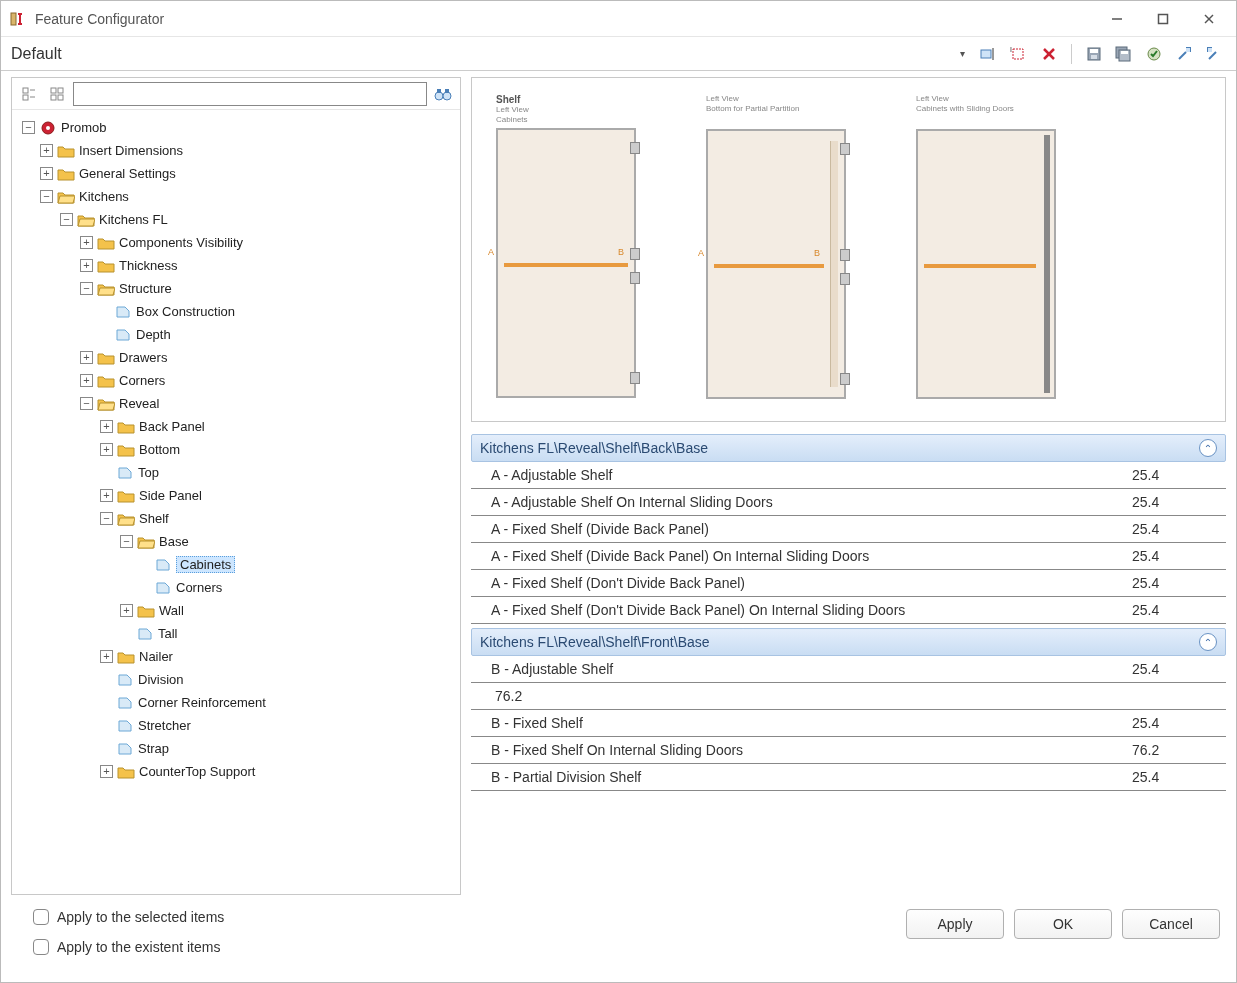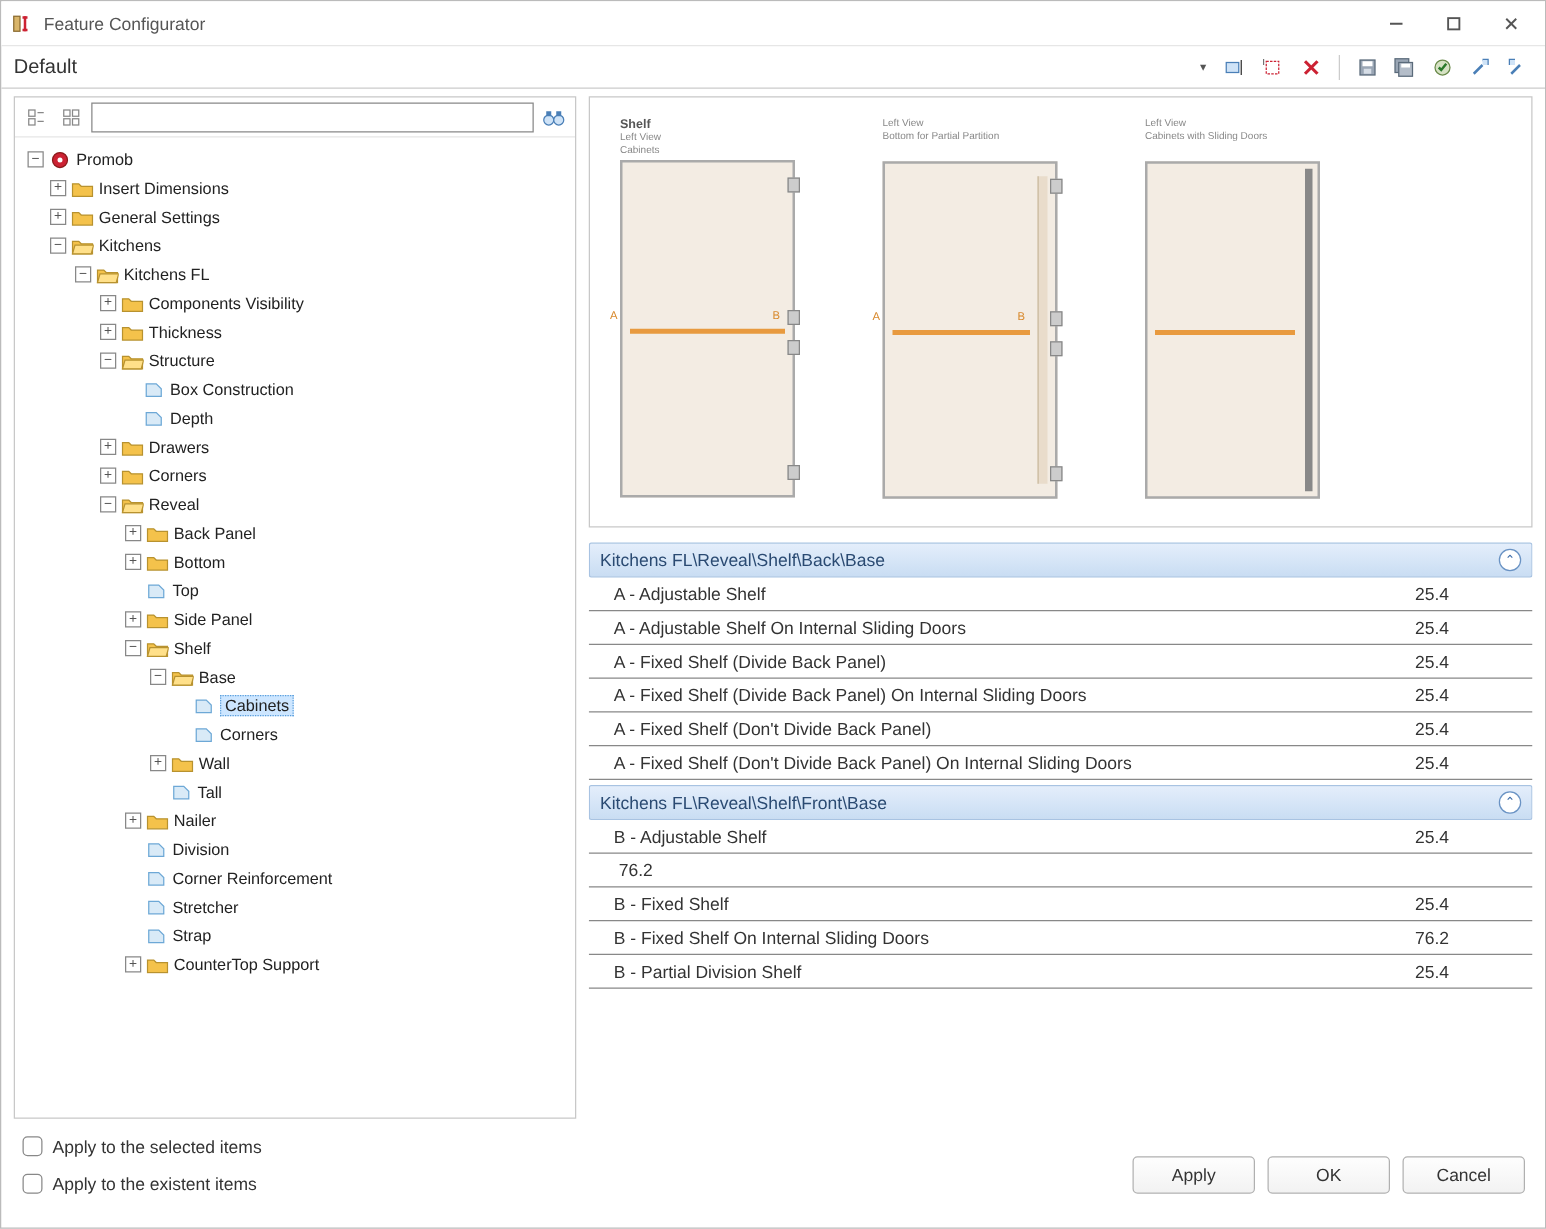--- a/index.html
+++ b/index.html
@@ -51,21 +51,21 @@
 
 .groups { flex: 1; overflow: auto; }
 .group-header { background: linear-gradient(#e4eefb, #c9ddf3); border: 1px solid #a8c3e2; height: 28px; display: flex; align-items: center; padding: 0 8px; color: #2a4a72; font-size: 14px; margin-top: 4px; border-radius: 2px; }
 .group-header .gh-label { flex: 1; }
 .collapse-btn { width: 18px; height: 18px; border: 1px solid #6a93c4; border-radius: 50%; display: inline-flex; align-items: center; justify-content: center; background: #fff; color: #3a6aa8; font-size: 10px; }
 .prop-row { display: flex; align-items: center; height: 27px; border-bottom: 1px solid #888; padding-left: 20px; font-size: 14px; color: #333; }
 .prop-row .plabel { flex: 1; }
 .prop-row .pval { width: 98px; text-align: left; padding-left: 4px; }
 
 
-.footer { padding: 10px 16px 10px 17px; display: flex; align-items: flex-end; }
+.footer { padding: 10px 16px 10px 32px; display: flex; }
 .checks { display: flex; flex-direction: column; gap: 14px; }
 .chk { display: flex; align-items: center; gap: 8px; font-size: 14px; color: #333; }
 .chk .box { width: 16px; height: 16px; border: 1.5px solid #888; border-radius: 4px; background: #fff; }
 .footer .grow { flex: 1; }
 .btn { min-width: 98px; height: 30px; border: 1px solid #b0b0b0; background: linear-gradient(#fefefe,#f2f2f2); border-radius: 4px; margin-left: 10px; font-size: 14px; color: #333; display: inline-flex; align-items: center; justify-content: center; }
 
 .indent { display: inline-block; }
 </style>
 </head>
 <body>

